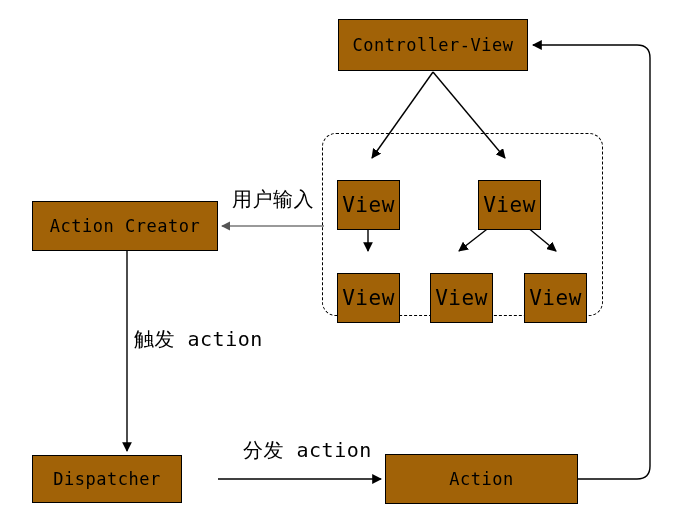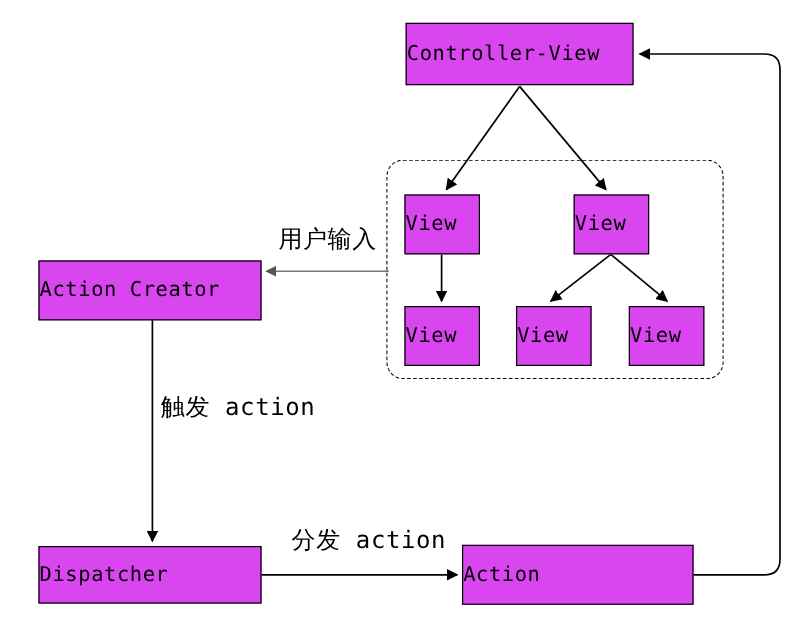--- a/index.html
+++ b/index.html
@@ -20,30 +20,31 @@
     left: 0;
     top: 0;
     width: 675px;
     height: 528px;
     pointer-events: none;
   }
   .node {
     position: absolute;
     box-sizing: border-box;
     border: 1.4px solid #000000;
-    background: #d946ef;
+    background: #a16207;
     display: flex;
     align-items: center;
+    justify-content: center;
     color: #000000;
     font-family: "DejaVu Sans Mono", "Liberation Mono", monospace;
     white-space: nowrap;
     letter-spacing: 0.5px;
   }
   .node-lg { font-size: 17px; }
-  .node-sm { font-size: 17px; }
+  .node-sm { font-size: 21px; margin-top: 18px; }
   .edge-label {
     position: absolute;
     color: #000000;
     font-family: "DejaVu Sans Mono", "Liberation Mono", monospace;
     font-size: 20px;
     white-space: nowrap;
     letter-spacing: 0.5px;
   }
   .group-box {
     position: absolute;
@@ -86,25 +87,25 @@
 
     <path d="M 578 479 L 637 479 Q 650 479 650 466 L 650 58 Q 650 45 637 45 L 533 45" fill="none" stroke="#000000" stroke-width="1.4" marker-end="url(#arrow-black)"></path>
   </svg>
 
   <div class="group-box" style="left:322px; top:133px; width:281px; height:183px;"></div>
 
   <div class="node node-lg" style="left:338px; top:19px; width:190px; height:52px;">
     <span>Controller-View</span>
   </div>
 
-  <div class="node node-lg" style="left:32px; top:201px; width:186px; height:50px;margin-top:16px;">
+  <div class="node node-lg" style="left:32px; top:201px; width:186px; height:50px;">
     <span>Action Creator</span>
   </div>
 
-  <div class="node node-lg" style="left:32px; top:455px; width:186px; height:48px;">
+  <div class="node node-lg" style="left:32px; top:455px; width:150px; height:48px;">
     <span>Dispatcher</span>
   </div>
 
   <div class="node node-lg" style="left:385px; top:454px; width:193px; height:50px;">
     <span>Action</span>
   </div>
 
   <div class="node node-sm" style="left:337px; top:162px; width:63px; height:50px;">
     <span>View</span>
   </div>

